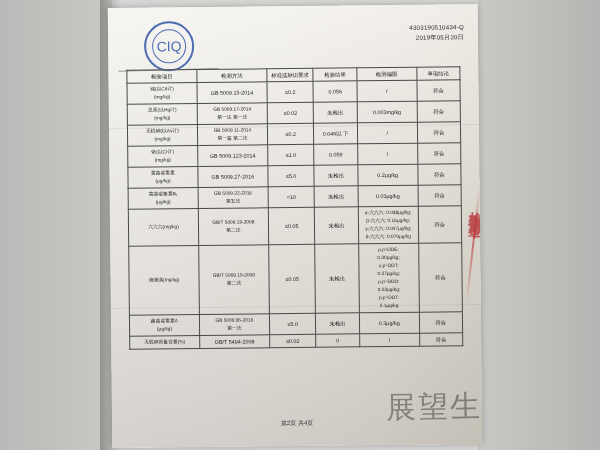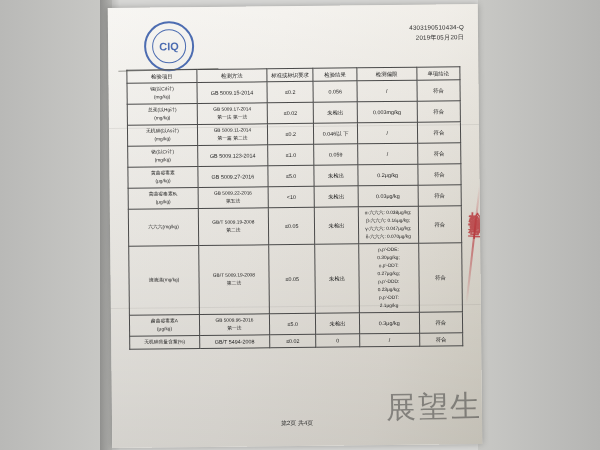--- a/index.html
+++ b/index.html
@@ -34,21 +34,21 @@
   .seal{
     position:absolute;left:36px;top:14px;width:46px;height:46px;border-radius:50%;
     border:2.2px solid #2f55a6;opacity:.85;
   }
   .seal:after{
     content:"";position:absolute;left:6px;top:6px;right:6px;bottom:6px;border-radius:50%;
     border:1.4px solid #2f55a6;
   }
   .seal .sealtxt{
     position:absolute;inset:0;display:flex;align-items:center;justify-content:center;
-    color:#2f55a6;font-size:11px;font-weight:bold;
+    color:#2f55a6;font-size:14px;font-weight:normal;
   }
   .sealline{
     position:absolute;left:10px;top:62px;width:100px;height:0;border-top:1px solid #9a9a94;
     transform:rotate(-1deg);
   }
 
   .docno{
     position:absolute;right:14px;top:18px;text-align:right;
     font-size:6.2px;color:#2b2b2b;line-height:10px;letter-spacing:.2px;
   }

